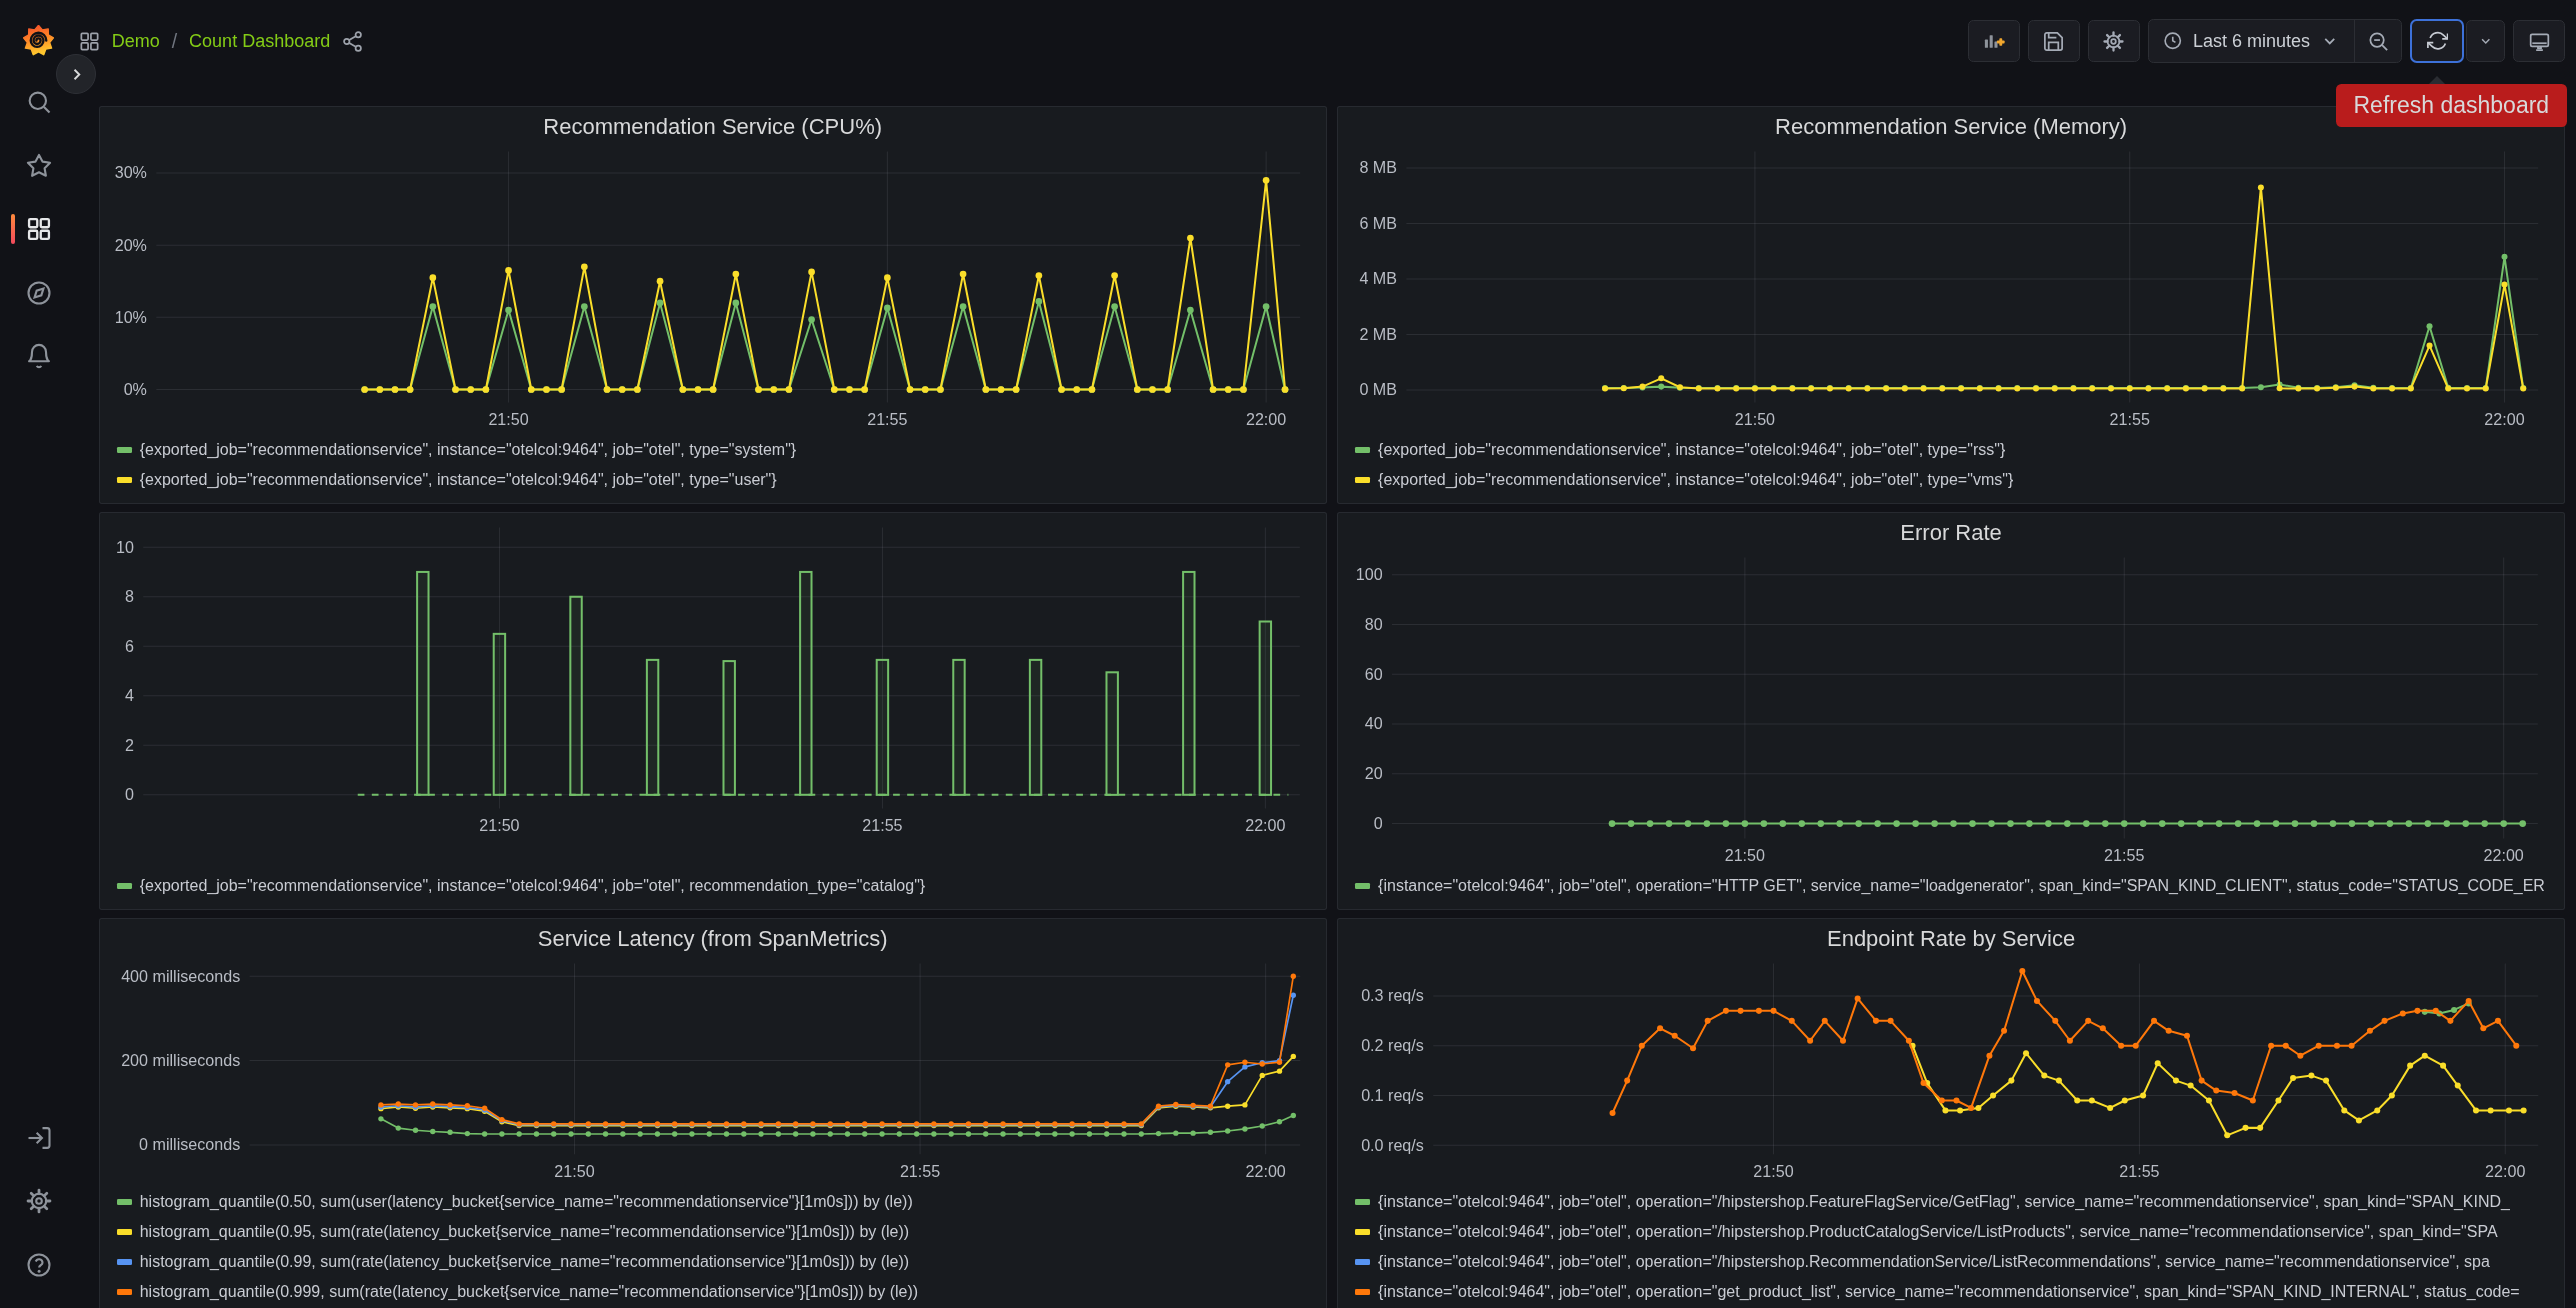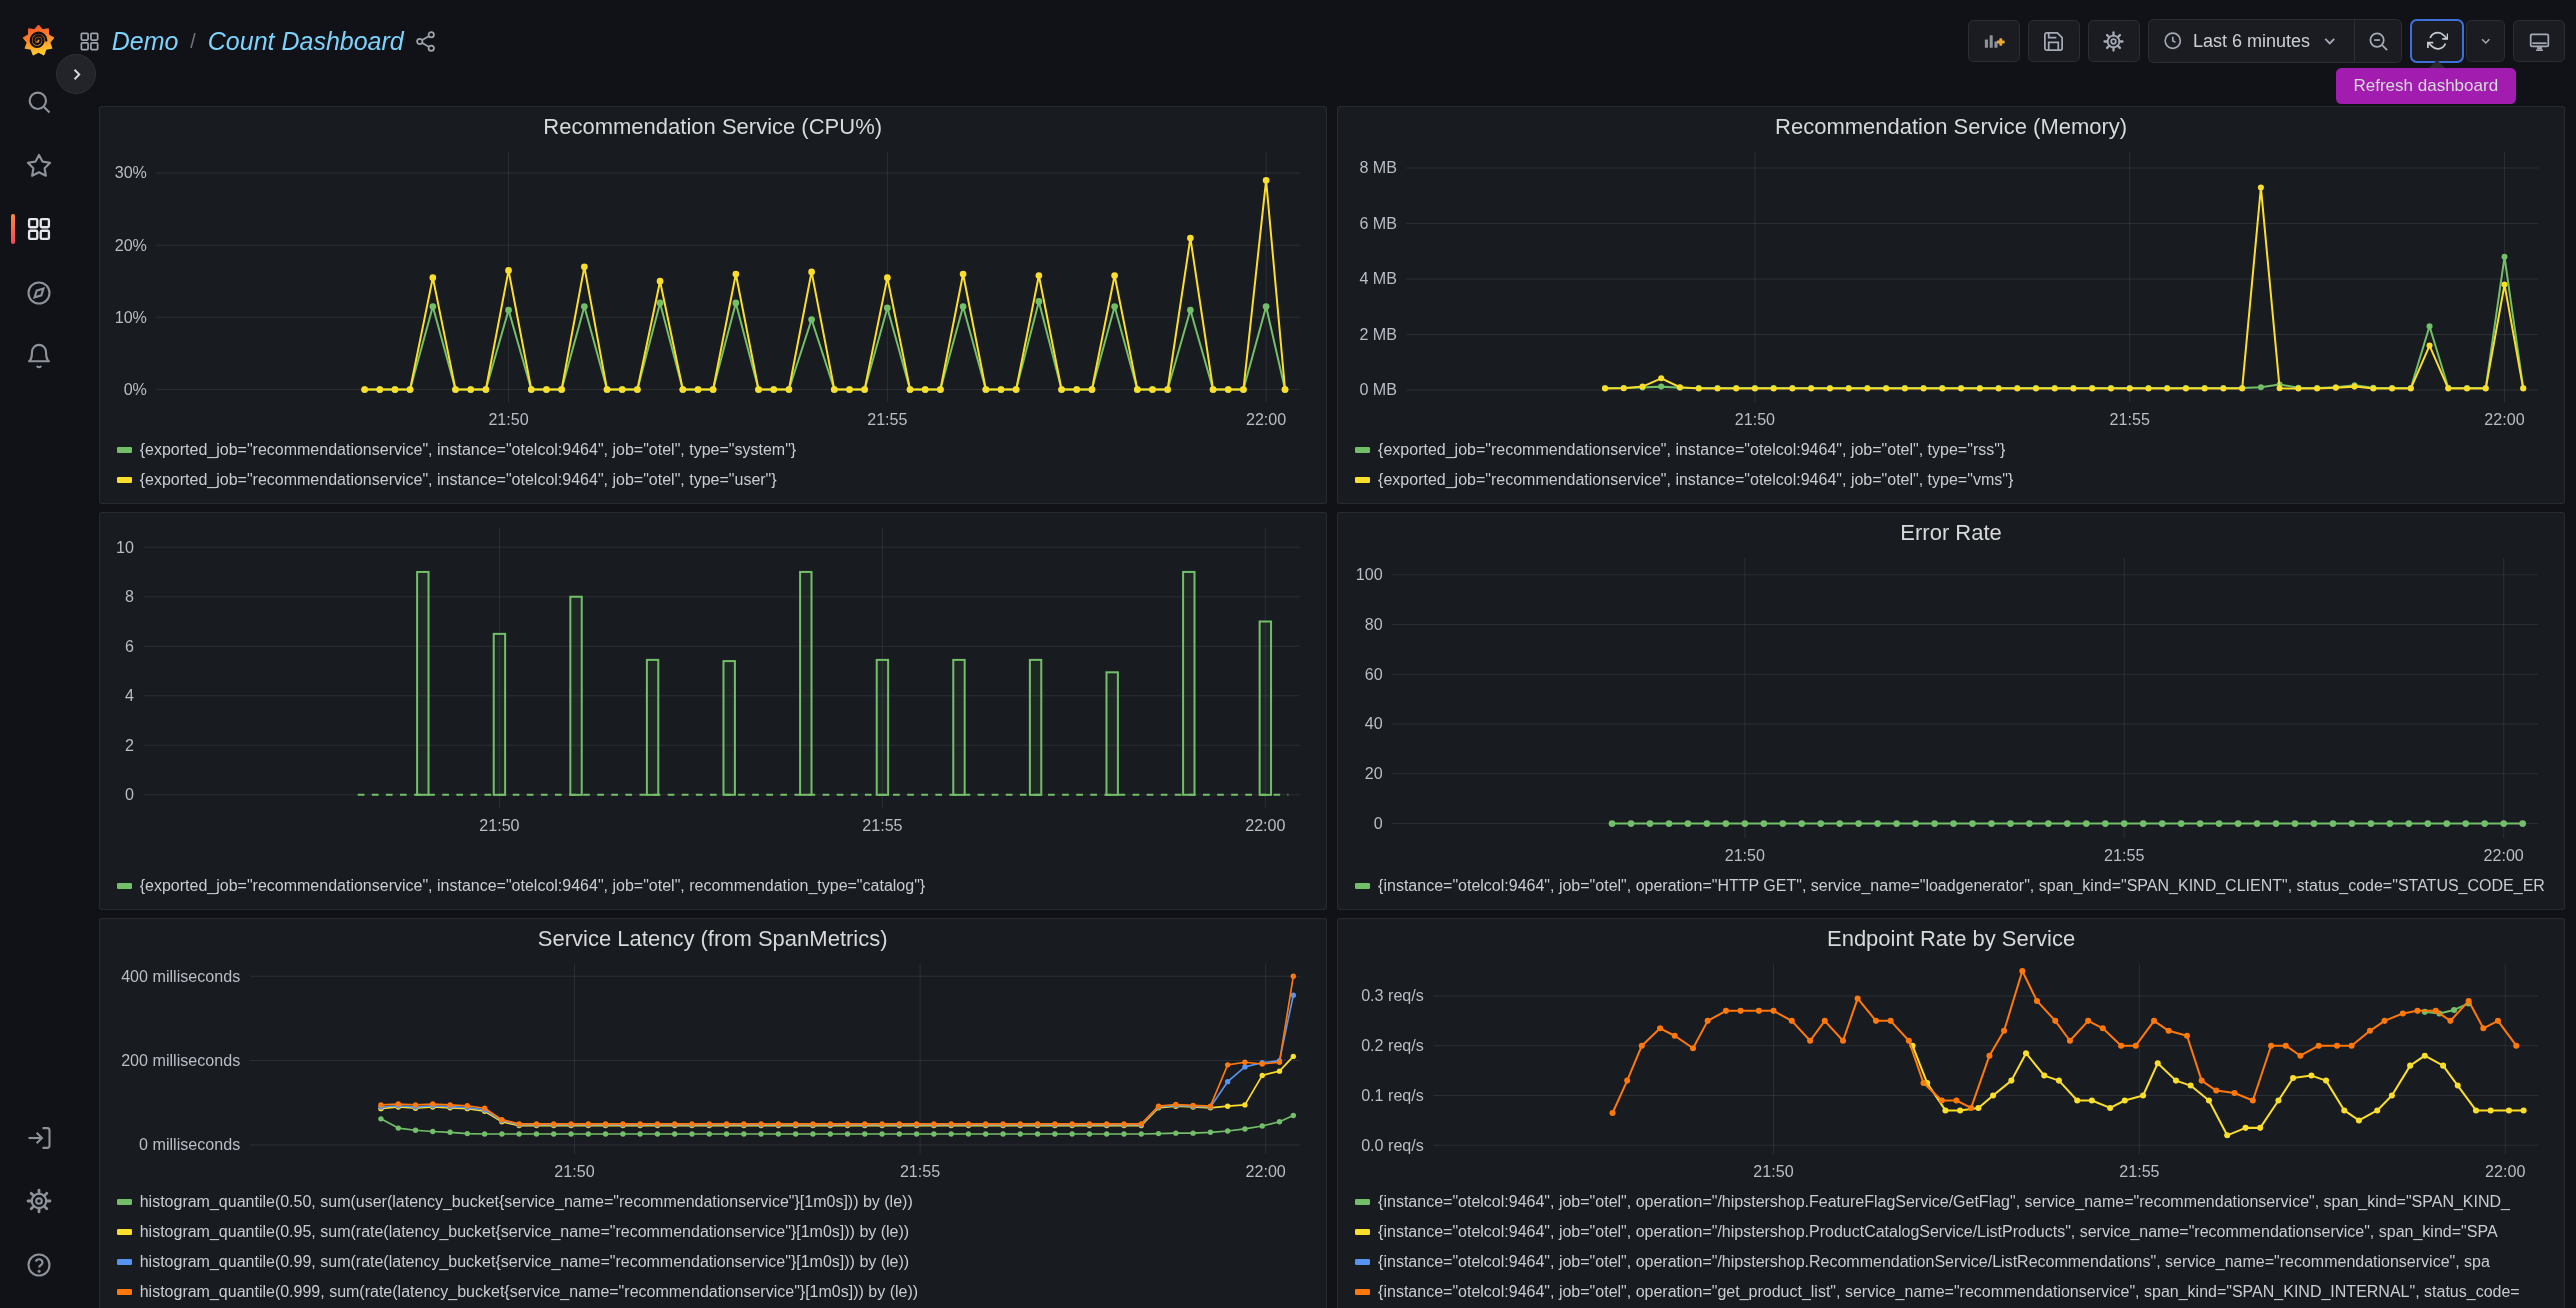--- a/index.html
+++ b/index.html
@@ -4,21 +4,21 @@
 <style>
   html,body{margin:0;padding:0;}
   body{width:2576px;height:1308px;overflow:hidden;background:#111217;position:relative;
        font-family:"Liberation Sans",sans-serif;color:#d8d9da;}
   svg{display:block}
   
   .topbar{position:absolute;left:0;top:0;width:2576px;height:82px;display:flex;align-items:center;z-index:4;}
   .logo{width:31px;height:32px;margin-left:23px;flex:none;cursor:pointer;}
   .breadcrumb{display:flex;align-items:center;margin-left:24px;gap:10.7px;}
   .crumb-icon{color:#9da2ab;width:23px;height:23px;}
-  .crumb{font-size:25px;color:#7dd3fc;text-decoration:none;cursor:pointer;font-style:italic;}
+  .crumb{font-size:18px;color:#84cc16;text-decoration:none;cursor:pointer;}
   .crumb-sep{font-size:19.5px;color:#70757f;margin:0 1.3px;}
   .share-btn{background:none;border:none;color:#9da2ab;width:23px;height:23px;padding:0;cursor:pointer;}
   .toolbar{margin-left:auto;display:flex;align-items:center;gap:8px;padding-right:10.7px;}
   .tb-btn{width:52px;height:42px;background:#1b1c22;border:0.7px solid #2c2e34;border-radius:5.4px;
           display:flex;align-items:center;justify-content:center;color:#a5abb6;cursor:pointer;padding:0;}
   .tb-btn svg{width:23px;height:23px;}
   .picker{height:42px;background:#1b1c22;border:0.7px solid #2c2e34;border-radius:5.4px;display:flex;align-items:center;}
   .picker-main{display:flex;align-items:center;gap:9.4px;padding:0 13.4px;color:#ccd0d6;cursor:pointer;}
   .picker-main svg{width:21.5px;height:21.5px;color:#a5abb6;}
   .picker-label{font-size:18px;font-weight:500;white-space:nowrap;}
@@ -54,22 +54,22 @@
   .panel-title{margin:0;height:29.5px;line-height:29.5px;text-align:center;font-size:22px;font-weight:500;color:#d8d9da;cursor:pointer;}
   .plot{flex:1;position:relative;min-height:0;}
   .plot svg{position:absolute;left:0;top:0;}
   .legend{margin-top:2.7px;}
   .legend-item{display:flex;align-items:center;height:30px;cursor:pointer;overflow:hidden;}
   .swatch{flex:none;width:14.8px;height:6.7px;border-radius:1.3px;margin:0 8px 0 5.4px;}
   .ltext{font-size:16px;color:#c9ccd3;white-space:nowrap;overflow:hidden;}
   .grid-line{stroke:rgba(204,204,220,0.11);stroke-width:1.5;}
   .tick{fill:#b9bdc5;font-size:24px;font-family:"Liberation Sans",sans-serif;}
   
-  .tooltip{position:absolute;left:2336px;top:68px;background:#a21caf;border-radius:5.4px;z-index:20;
-           padding:8px 17.5px;font-size:17px;color:#d8d9da;white-space:nowrap;}
+  .tooltip{position:absolute;left:2336px;top:84px;background:#b91c1c;border-radius:5.4px;z-index:20;
+           padding:8px 17.5px;font-size:23px;color:#d8d9da;white-space:nowrap;}
   .tooltip .arrow{position:absolute;top:-8px;left:93px;width:0;height:0;
                   border-left:8.7px solid transparent;border-right:8.7px solid transparent;border-bottom:8.7px solid #2a2c32;}
 </style>
 </head>
 <body>
 
 <header class="topbar">
   <div class="logo">
     <svg viewBox="0 0 44 44">
       <defs>

